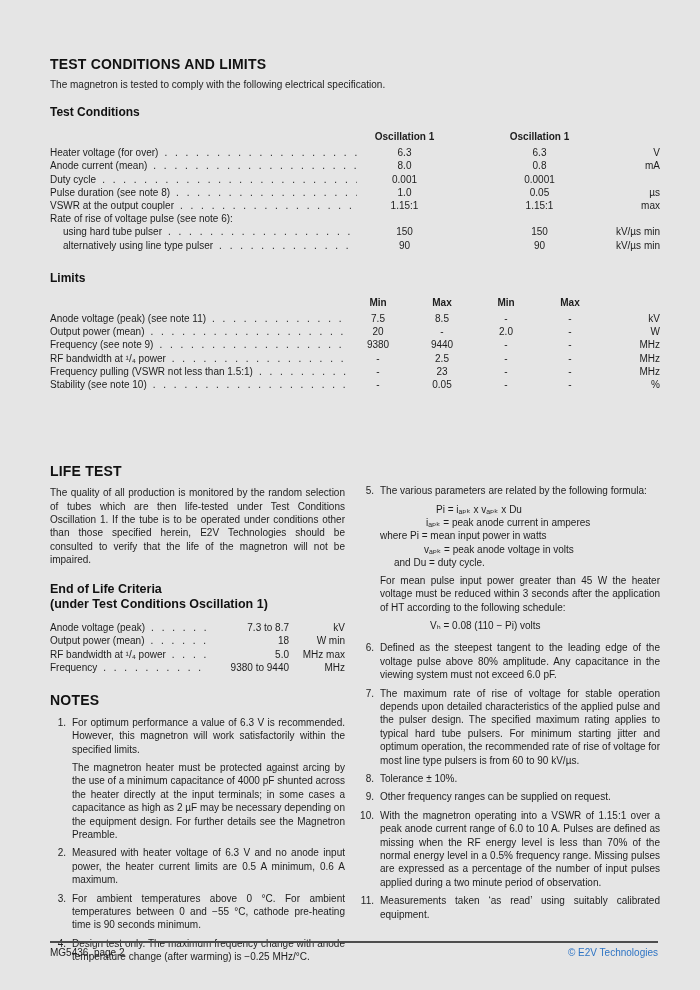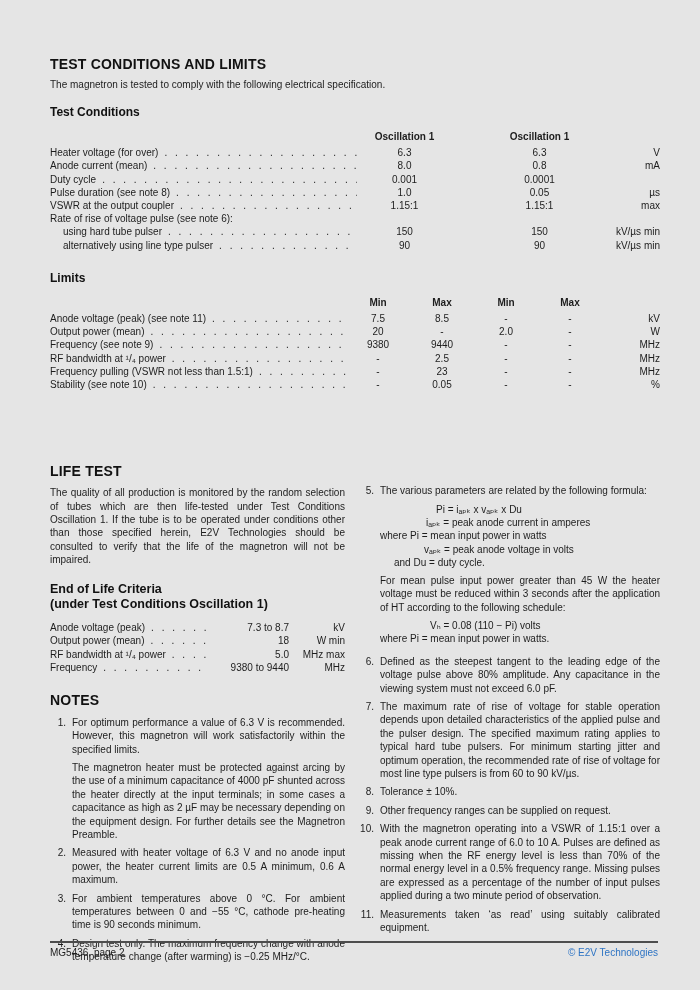--- a/index.html
+++ b/index.html
@@ -354,21 +354,20 @@
                 <div class="fblock">
                   <div class="fline" style="padding-left: 56px;">Pi = iₐₚₖ x vₐₚₖ x Du</div>
                   <div class="fline" style="padding-left: 46px;">iₐₚₖ = peak anode current in amperes</div>
                   <div class="fline" style="padding-left: 0px;">where Pi = mean input power in watts</div>
                   <div class="fline" style="padding-left: 44px;">vₐₚₖ = peak anode voltage in volts</div>
                   <div class="fline" style="padding-left: 14px;">and Du = duty cycle.</div>
                 </div>
                 <p>For mean pulse input power greater than 45 W the heater voltage must be reduced within 3 seconds after the application of HT according to the following schedule:</p>
                 <div class="fblock">
                   <div class="fline" style="padding-left: 50px;">Vₕ = 0.08 (110 − Pi) volts</div>
-                  <div class="fline" style="padding-left: 0px;">where Pi = mean input power in watts.</div>
                 </div>
               </div>
             </div>
             <div class="note">
               <span class="num">6.</span>
               <div>
                 <p>Defined as the steepest tangent to the leading edge of the voltage pulse above 80% amplitude. Any capacitance in the viewing system must not exceed 6.0 pF.</p>
               </div>
             </div>
             <div class="note">

